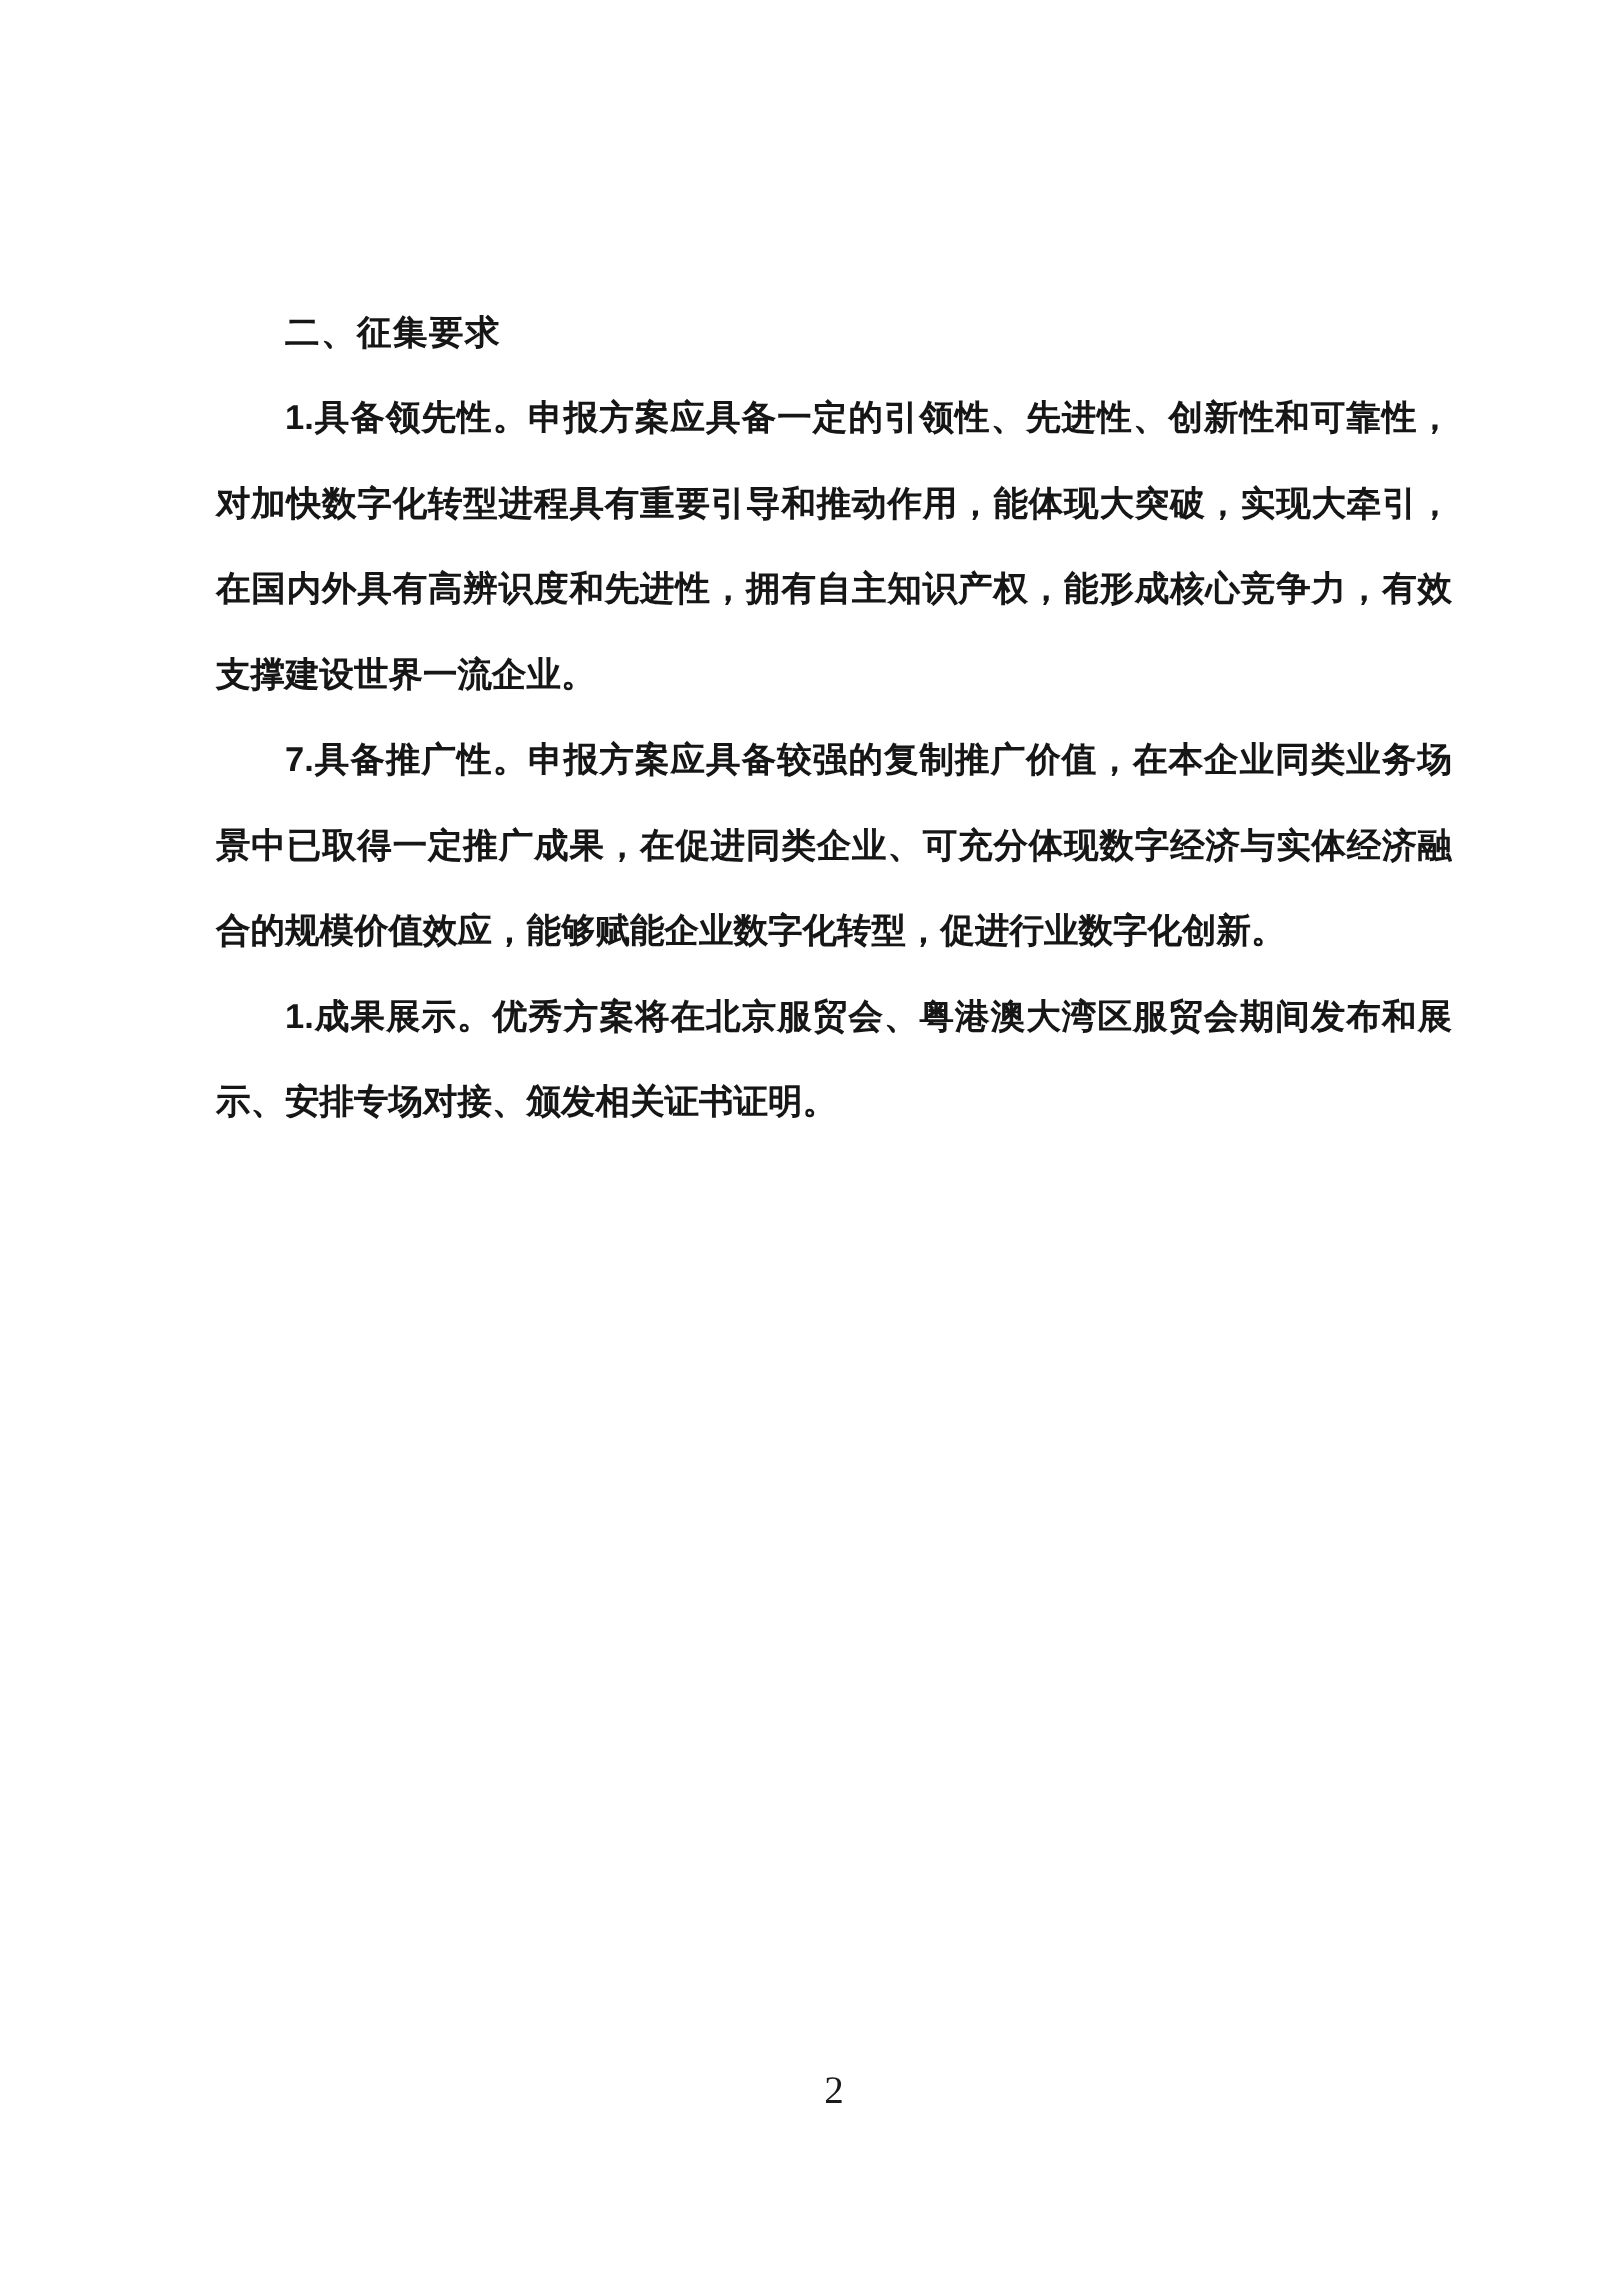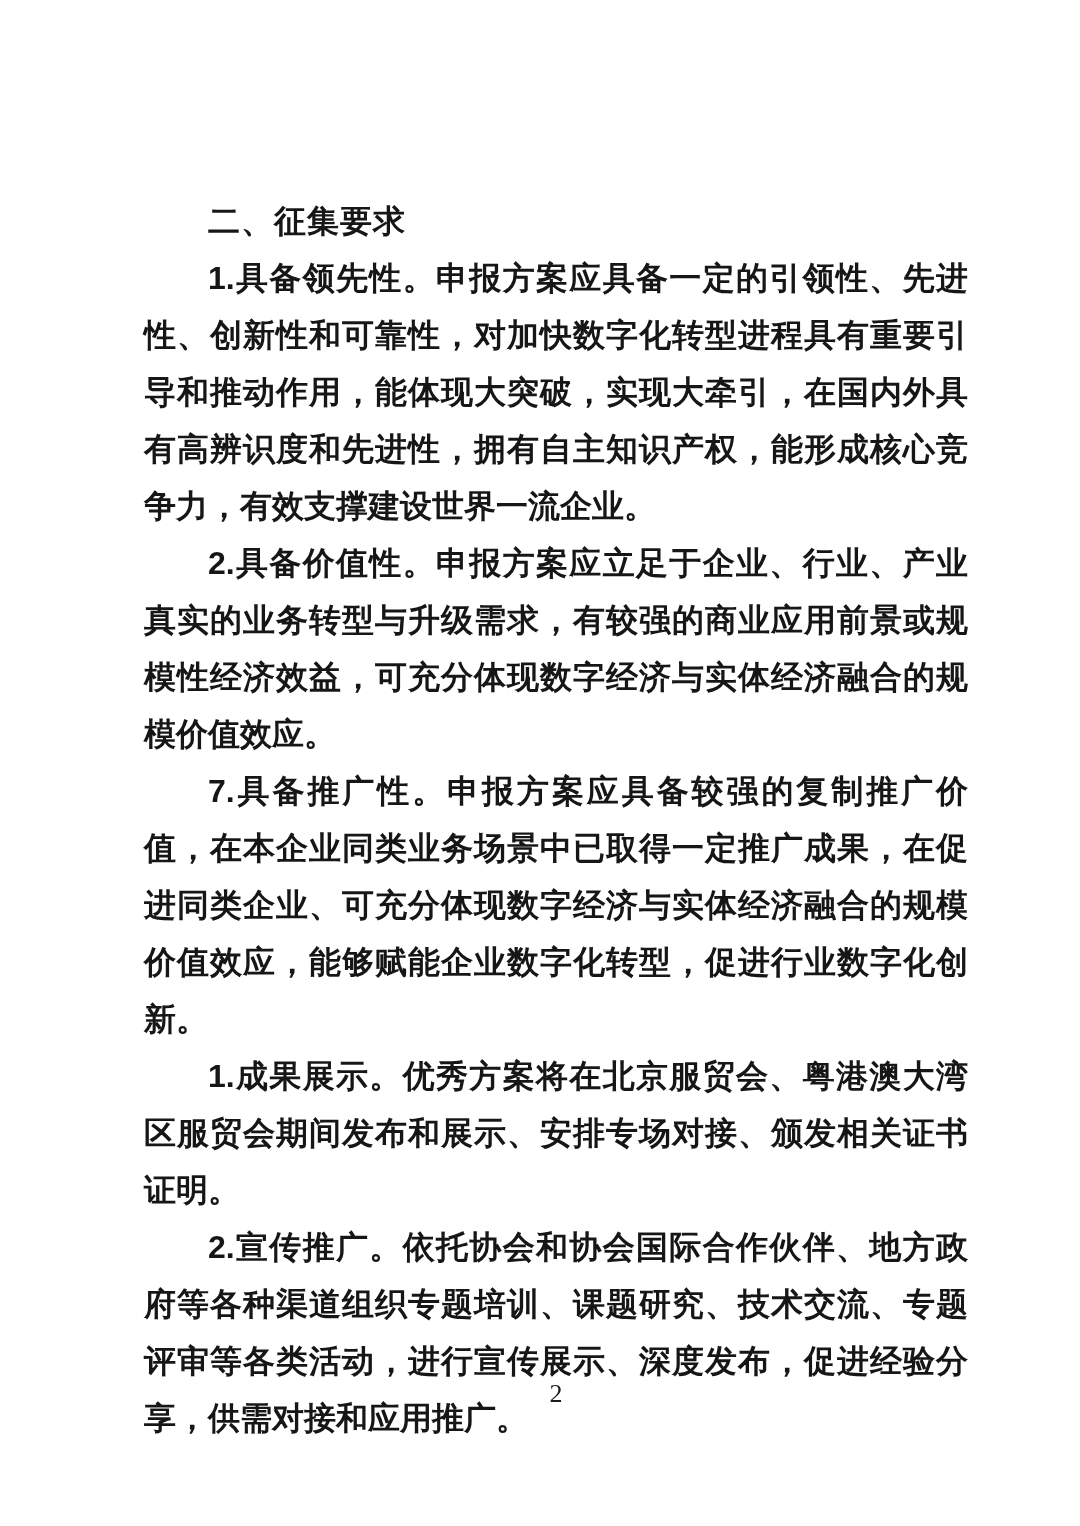--- a/index.html
+++ b/index.html
@@ -18,21 +18,21 @@
   .page {
     position: absolute;
     inset: 0;
     background: #ffffff;
   }
   .content {
     position: absolute;
     left: 144px;
     top: 193px;
     width: 824px;
-    font-size: 32px;
+    font-size: 23px;
     line-height: 57px;
     text-align: justify;
     text-justify: inter-character;
   }
   .content p {
     margin: 0;
     padding: 0;
     text-indent: 2em;
   }
   .heading {
@@ -60,21 +60,19 @@
     color: #1a1a1a;
   }
 </style>
 </head>
 <body>
 
 <div class="page">
   <main class="content" id="doc-content">
       <p class="heading">二、征集要求</p>
       <p class="para"><strong class="lead">1.具备领先性。</strong><span class="para-body">申报方案应具备一定的引领性、先进性、创新性和可靠性，对加快数字化转型进程具有重要引导和推动作用，能体现大突破，实现大牵引，在国内外具有高辨识度和先进性，拥有自主知识产权，能形成核心竞争力，有效支撑建设世界一流企业。</span></p>
-      <p class="para"><strong class="lead">2.具备价值性。</strong><span class="para-body">申报方案应立足于企业、行业、产业真实的业务转型与升级需求，有较强的商业应用前景或规模性经济效益，可充分体现数字经济与实体经济融合的规模价值效应。</span></p>
       <p class="para"><strong class="lead">7.具备推广性。</strong><span class="para-body">申报方案应具备较强的复制推广价值，在本企业同类业务场景中已取得一定推广成果，在促进同类企业、可充分体现数字经济与实体经济融合的规模价值效应，能够赋能企业数字化转型，促进行业数字化创新。</span></p>
       <p class="para"><strong class="lead">1.成果展示。</strong><span class="para-body">优秀方案将在北京服贸会、粤港澳大湾区服贸会期间发布和展示、安排专场对接、颁发相关证书证明。</span></p>
-      <p class="para"><strong class="lead">2.宣传推广。</strong><span class="para-body">依托协会和协会国际合作伙伴、地方政府等各种渠道组织专题培训、课题研究、技术交流、专题评审等各类活动，进行宣传展示、深度发布，促进经验分享，供需对接和应用推广。</span></p>
     </main>
   <footer class="page-footer">
     <span class="page-number">2</span>
   </footer>
 </div>
 
 </body></html>

